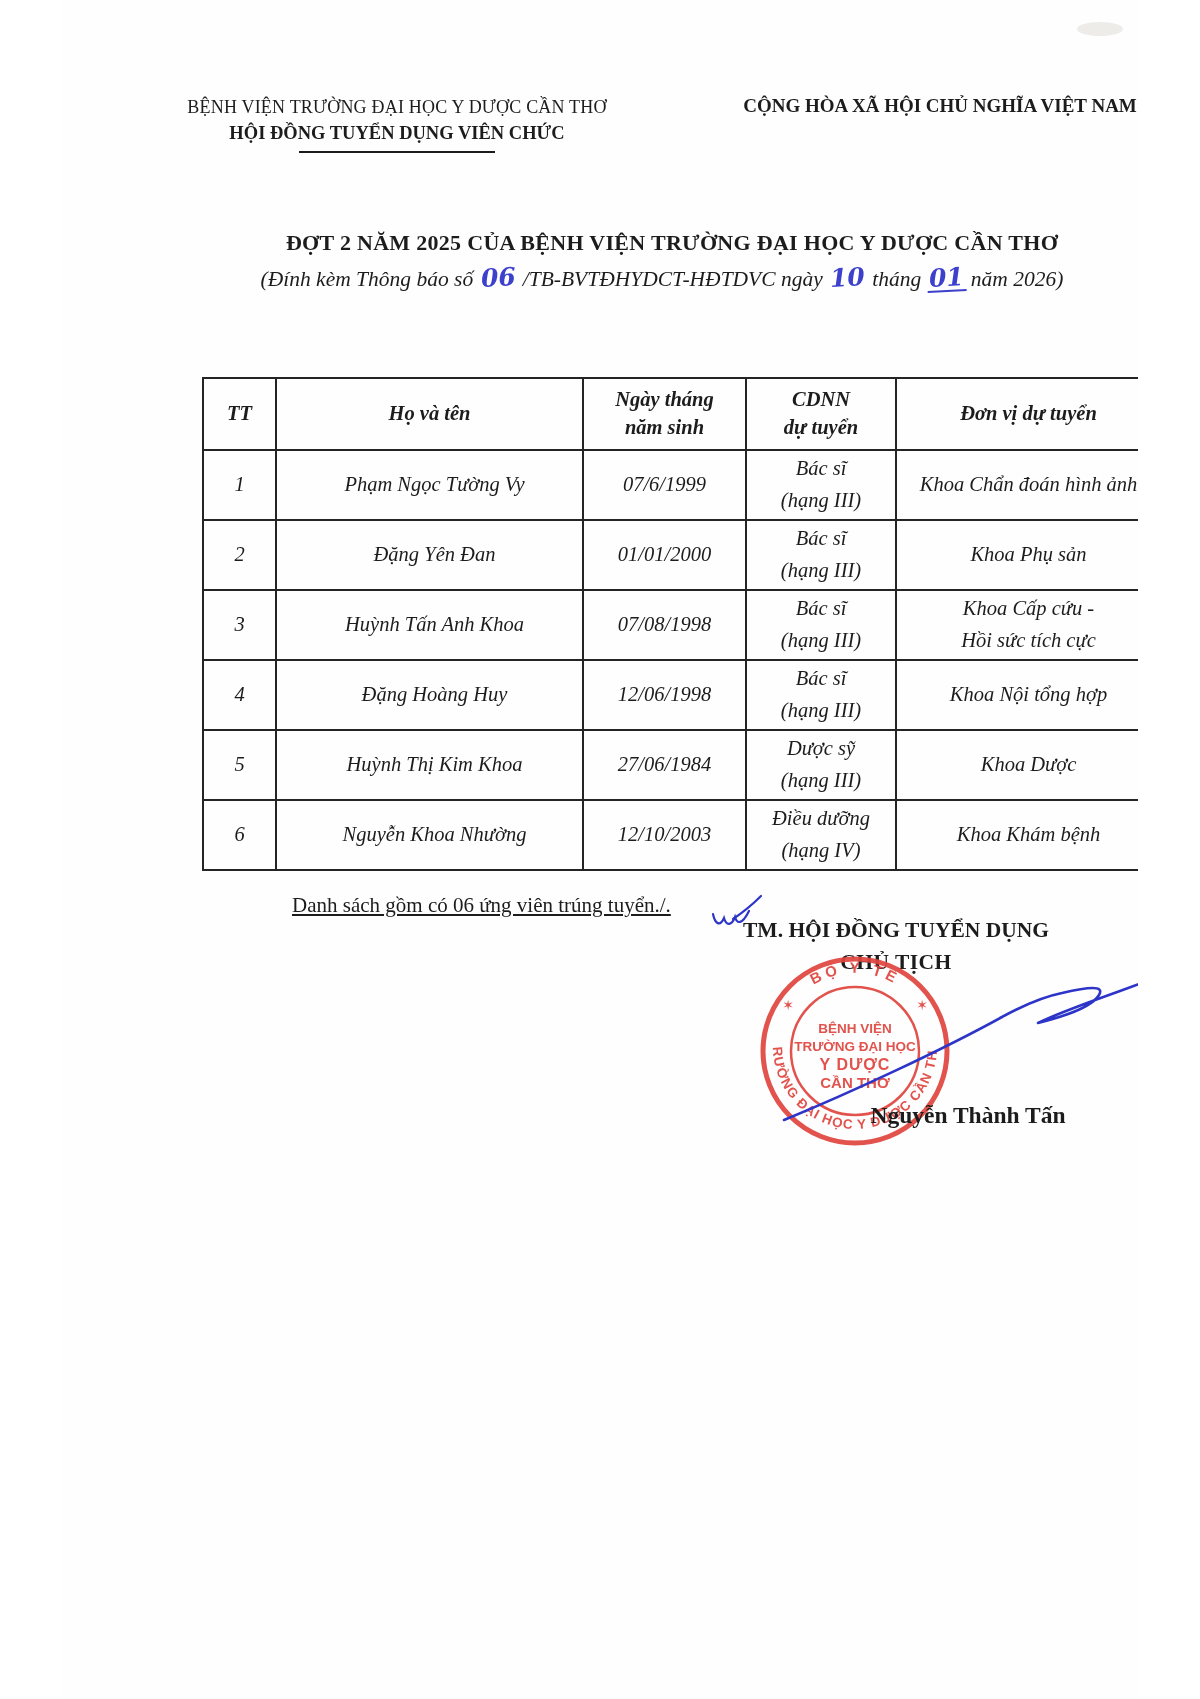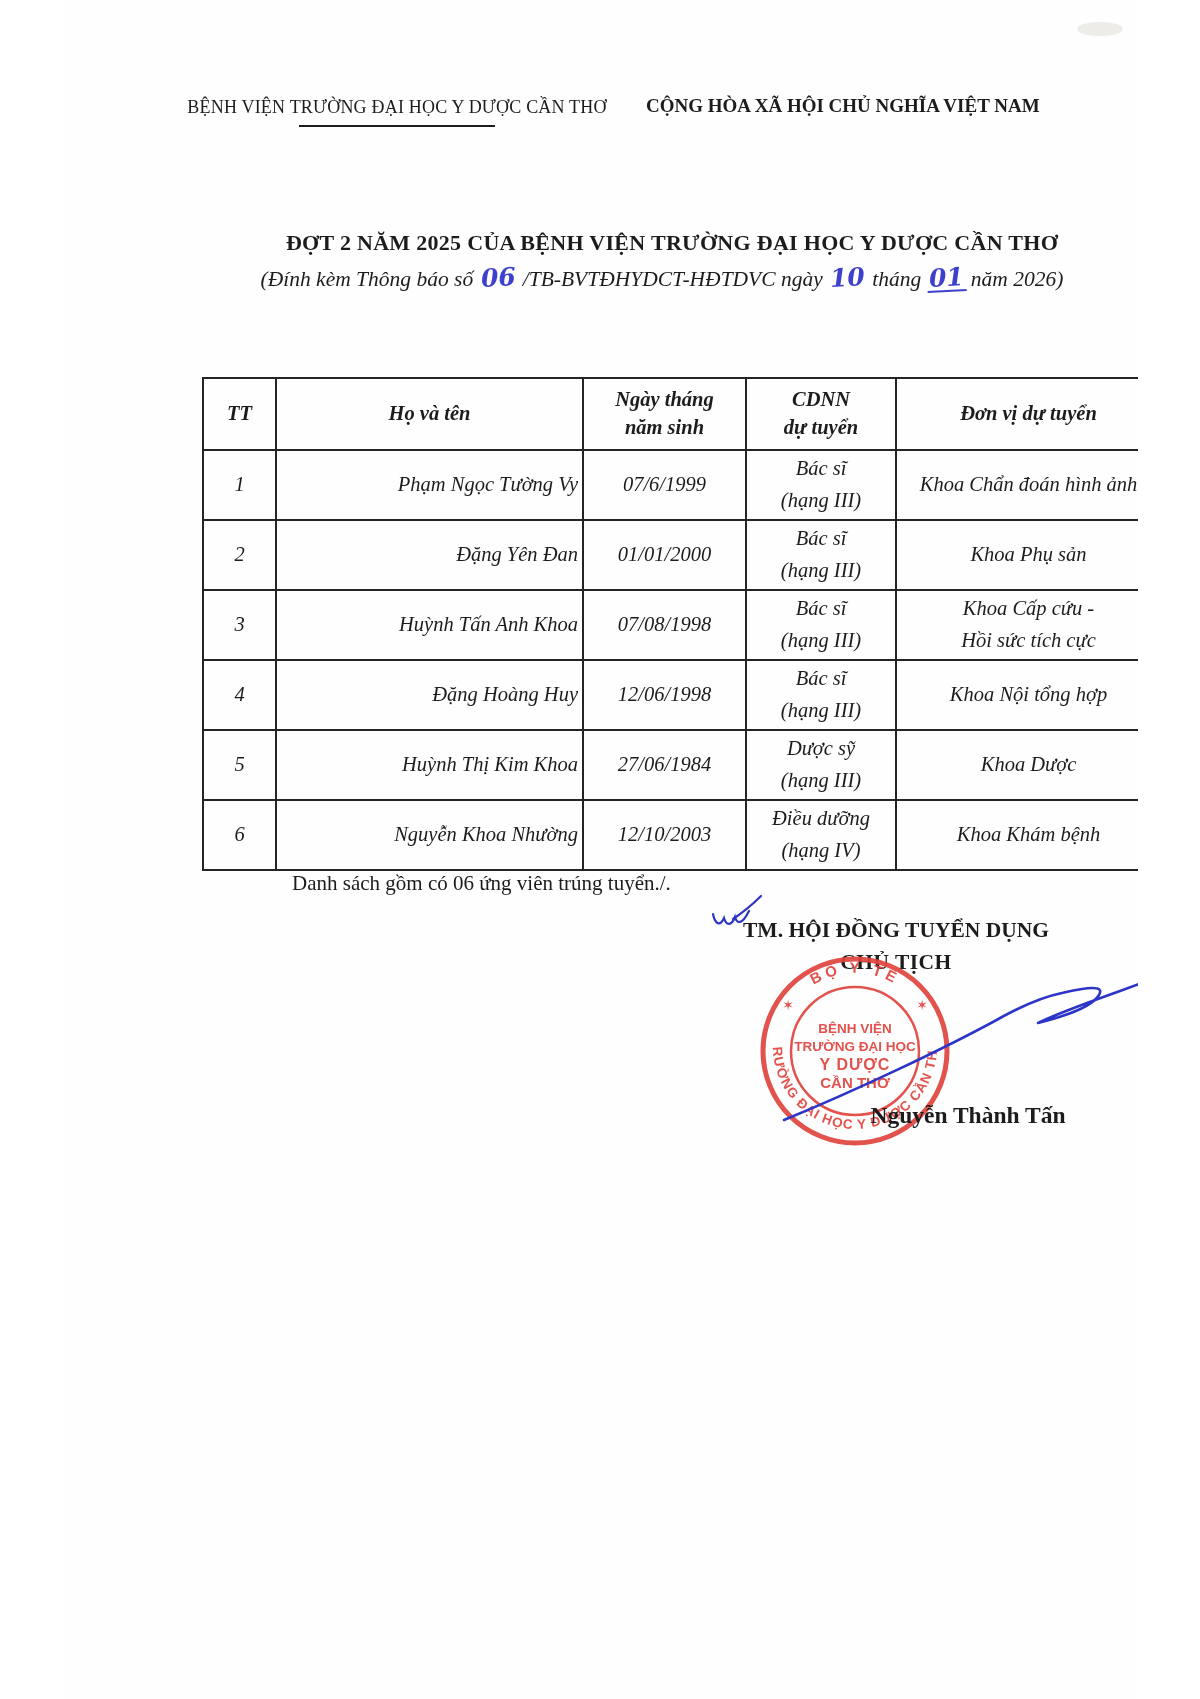--- a/index.html
+++ b/index.html
@@ -8,21 +8,21 @@
     position:relative;width:1076px;height:1699px;margin:0 auto;
     background:#fefefe;overflow:hidden;
     font-family:"Liberation Serif","DejaVu Serif",serif;
     color:#1c1c1c;
   }
   
   .hdr-left{position:absolute;left:68px;top:97px;width:534px;text-align:center;}
   .hdr-left .l1{font-size:18px;letter-spacing:.2px;white-space:nowrap;}
   .hdr-left .l2{font-size:18.5px;font-weight:bold;margin-top:5px;white-space:nowrap;}
   .hdr-left .rule{width:196px;height:2px;background:#1c1c1c;margin:7px auto 0;}
-  .hdr-right{position:absolute;left:584px;top:95px;width:492px;text-align:left;font-family:Liberation Serif, serif;}
+  .hdr-right{position:absolute;left:632px;top:95px;width:492px;text-align:center;font-family:Liberation Serif, serif;}
   .hdr-right .l1{font-size:19px;font-weight:bold;white-space:nowrap;}
   .hdr-right .l2{font-size:19.5px;font-weight:bold;margin-top:6px;display:inline-block;
                  padding:0 2px 3px;border-bottom:2px solid #1c1c1c;white-space:nowrap;}
   
   .title-block{position:absolute;left:0;top:224px;width:1200px;text-align:center;}
   .title-block .t1{font-size:22px;font-weight:bold;letter-spacing:.3px;white-space:nowrap;}
   .title-block .t2{font-size:22px;font-weight:bold;letter-spacing:.3px;margin-top:6px;white-space:nowrap;padding-left:20px;}
   .title-block .t3{font-size:21.5px;font-style:italic;margin-top:9px;white-space:nowrap;}
   .hand{font-family:"DejaVu Serif",serif;font-style:italic;font-weight:bold;
         color:#3c40cc;font-size:25px;display:inline-block;transform:rotate(-3deg);
@@ -30,23 +30,23 @@
   .hand.u{border-bottom:2px solid #3c40cc;}
   
   table.list{position:absolute;left:140px;top:377px;border-collapse:collapse;
              table-layout:fixed;width:958px;font-style:italic;}
   table.list th,table.list td{
     border:2px solid #242424;white-space:pre-line;text-align:center;
     font-size:20.5px;padding:2px 4px;vertical-align:middle;line-height:1.55;
   }
   table.list th{font-weight:bold;height:66px;line-height:1.35;}
   table.list td{height:64px;}
-  table.list td.c-name{text-align:right;padding-left:14px;}
-  
-  .summary{position:absolute;left:230px;top:871px;font-size:21px;white-space:nowrap;}
+  table.list td.c-name{text-align:center;padding-left:14px;}
+  
+  .summary{position:absolute;left:230px;top:893px;font-size:21px;white-space:nowrap;text-decoration:underline;}
   .sig-titles{position:absolute;left:618px;top:918px;width:432px;text-align:center;}
   .sig-titles .s1{font-size:21.5px;font-weight:bold;white-space:nowrap;}
   .sig-titles .s2{font-size:21.5px;font-weight:bold;margin-top:7px;letter-spacing:.5px;}
   .signer{position:absolute;left:756px;top:1102px;width:300px;text-align:center;
           font-size:23.5px;font-weight:bold;white-space:nowrap;}
   
   .stamp{position:absolute;left:695px;top:953px;width:196px;height:196px;opacity:.92;}
   .stamp text{font-family:"Liberation Sans","DejaVu Sans",sans-serif;font-weight:bold;fill:#e0453e;}
   .ink{position:absolute;pointer-events:none;}
   .scan-line{position:absolute;left:1194px;top:88px;width:2px;height:1400px;
@@ -54,20 +54,21 @@
   .smudge{position:absolute;left:1015px;top:22px;width:46px;height:14px;border-radius:50%;
           background:#e9e7e4;opacity:.8;}
 </style>
 </head>
 <body>
 
 <div class="page">
 
   <div class="hdr-left">
     <div class="l1">BỆNH VIỆN TRƯỜNG ĐẠI HỌC Y DƯỢC CẦN THƠ</div>
+    <div class="l2">HỘI ĐỒNG TUYỂN DỤNG VIÊN CHỨC</div>
     <div class="rule"></div>
   </div>
   <div class="hdr-right">
     <div class="l1">CỘNG HÒA XÃ HỘI CHỦ NGHĨA VIỆT NAM</div>
   </div>
 
   <div class="title-block">
     <div class="t2">ĐỢT 2 NĂM 2025 CỦA BỆNH VIỆN TRƯỜNG ĐẠI HỌC Y DƯỢC CẦN THƠ</div>
     <div class="t3">
       <span>(Đính kèm Thông báo số</span>

